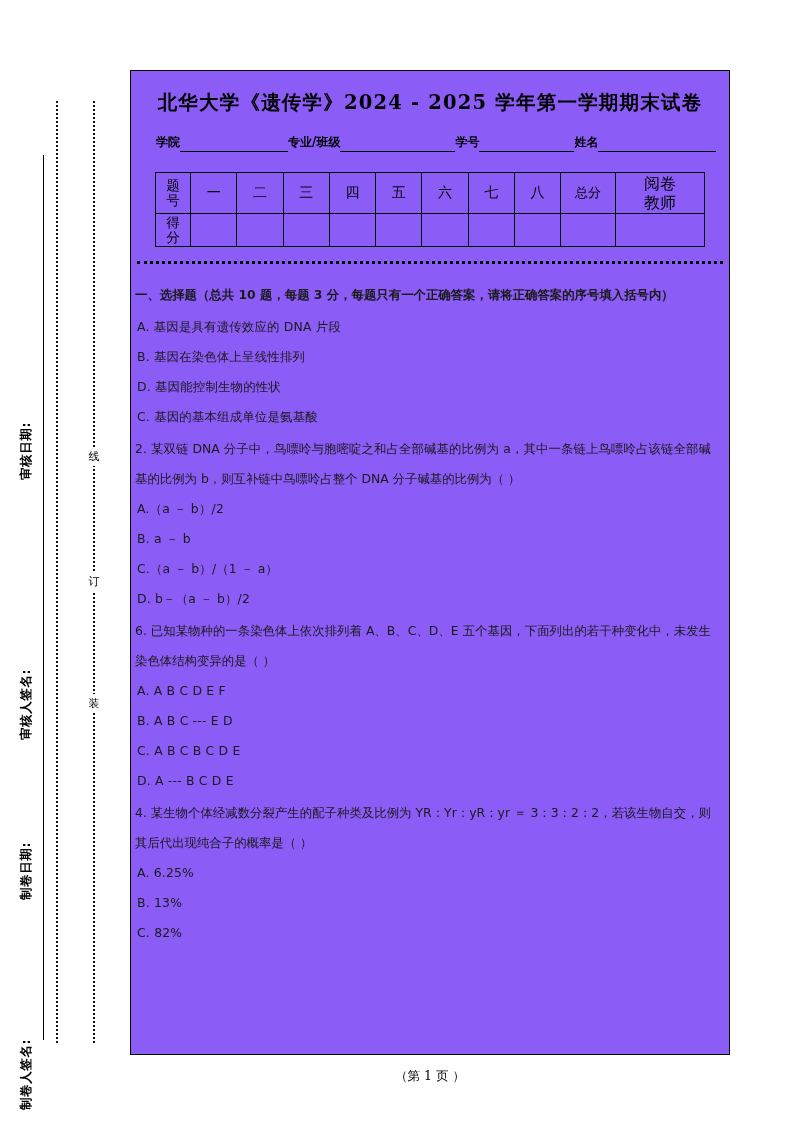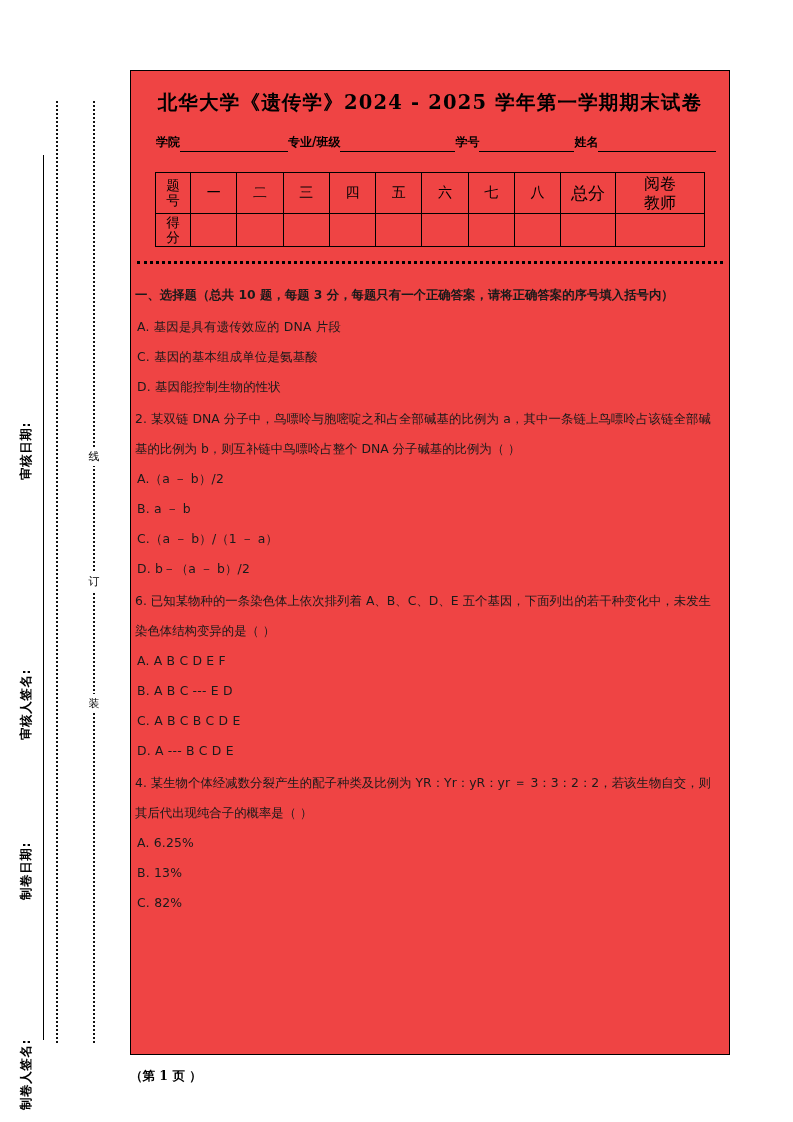--- a/index.html
+++ b/index.html
@@ -76,21 +76,21 @@
 
   
   #paper-frame {
     position: absolute;
     left: 130px;
     top: 70px;
     width: 600px;
     height: 985px;
     border: 1.4px solid #000;
     box-sizing: border-box;
-    background: #ef4444;
+    background: #8b5cf6;
   }
 
   #exam-title {
     text-align: center;
     font-family: "DejaVu Serif", "Liberation Serif", serif;
     font-weight: bold;
     font-size: 19.5px;
     letter-spacing: 1.2px;
     margin-top: 18px;
     color: #000;
@@ -125,21 +125,21 @@
   #score-table td {
     border: 1px solid #000;
     text-align: center;
     vertical-align: middle;
     font-family: "DejaVu Serif", "Liberation Serif", serif;
     font-size: 14px;
     height: 30px;
     color: #000;
   }
   #score-table td.head-cell { width: 32px; line-height: 15px; font-size: 13.5px; }
-  #score-table td.total-cell { width: 52px; font-size: 17px; }
+  #score-table td.total-cell { width: 52px; font-size: 13px; }
   #score-table td.teacher-cell { width: 86px; line-height: 19px; font-size: 16px; }
   .stack { display: block; }
 
   
   #dot-separator {
     margin: 14px 6px 0 6px;
     height: 0;
     border-top: 3px dotted #000;
   }
 
@@ -165,23 +165,23 @@
     padding-left: 2px;
     letter-spacing: 0.2px;
   }
 
   
   #page-footer {
     position: absolute;
     left: 130px;
     top: 1068px;
     width: 600px;
-    text-align: left;
+    text-align: center;
     font-family: "DejaVu Serif", "Liberation Serif", serif;
-    font-weight: bold;
+    font-weight: normal;
     font-size: 12.5px;
     color: #000;
   }
 </style>
 </head>
 <body>
 
 <div id="left-margin">
   <div class="vline-solid"></div>
   <div class="vline-dotted d1"></div>
@@ -260,22 +260,23 @@
     </tbody>
   </table>
 
   <div id="dot-separator"></div>
 
   <div id="question-body">
 
     <div class="section-head">一、选择题（总共 10 题，每题 3 分，每题只有一个正确答案，请将正确答案的序号填入括号内）</div>
 
     <div class="q-opt">A. 基因是具有遗传效应的 DNA 片段</div>
+    <div class="q-opt">B. 基因在染色体上呈线性排列</div>
+    <div class="q-opt">D. 基因能控制生物的性状</div>
     <div class="q-opt">C. 基因的基本组成单位是氨基酸</div>
-    <div class="q-opt">D. 基因能控制生物的性状</div>
 
     <div class="q-stem">2. 某双链 DNA 分子中，鸟嘌呤与胞嘧啶之和占全部碱基的比例为 a，其中一条链上鸟嘌呤占该链全部碱基的比例为 b，则互补链中鸟嘌呤占整个 DNA 分子碱基的比例为（   ）</div>
     <div class="q-opt">A.（a － b）/2</div>
     <div class="q-opt">B. a － b</div>
     <div class="q-opt">C.（a － b）/（1 － a）</div>
     <div class="q-opt">D. b－（a － b）/2</div>
 
     <div class="q-stem">6. 已知某物种的一条染色体上依次排列着 A、B、C、D、E 五个基因，下面列出的若干种变化中，未发生染色体结构变异的是（   ）</div>
     <div class="q-opt">A. A B C D E F</div>
     <div class="q-opt">B. A B C --- E D</div>

